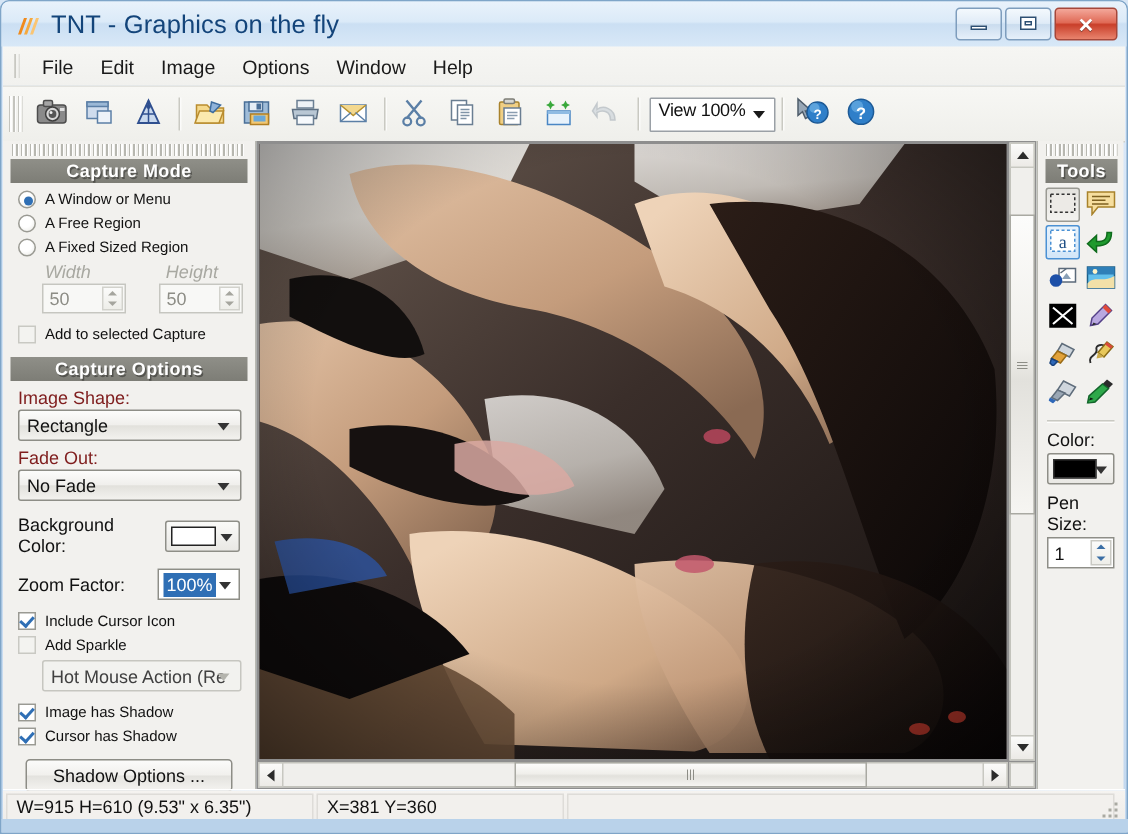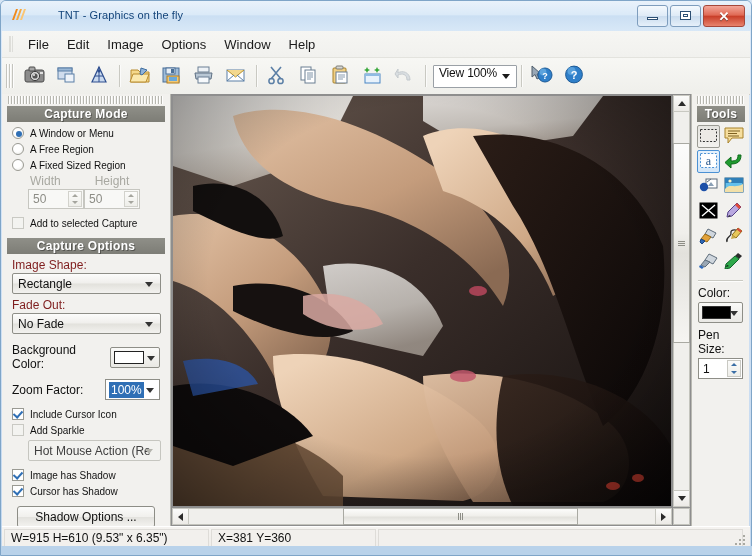--- a/index.html
+++ b/index.html
@@ -19,21 +19,21 @@
   }
 
   
   .titlebar{
     position:absolute;left:0;top:0;width:750px;height:30px;
     border-radius:5px 5px 0 0;
     background:linear-gradient(to bottom,#e9f2fb 0%,#dbeaf8 45%,#cbdff3 50%,#d8e8f7 100%);
   }
   .title-left{position:absolute;left:9px;top:6px;display:flex;align-items:center;gap:7px;}
   .app-icon{width:17px;height:15px;position:relative;display:block;}
-  .title-text{font-size:11px;color:#13447a;letter-spacing:.1px;white-space:nowrap;margin-left:24px;}
+  .title-text{font-size:17px;color:#13447a;letter-spacing:.1px;white-space:nowrap;}
   .winbtns{position:absolute;right:6px;top:4px;display:flex;gap:2px;}
   .wb{
     width:29px;height:20px;border:1px solid #7e9dbd;border-radius:3px;
     background:linear-gradient(to bottom,#f4f9fd 0%,#dfebf7 48%,#cadcee 52%,#e6f0fa 100%);
     position:relative;cursor:default;
   }
   .wb.close{
     width:40px;border-color:#a5473a;
     background:linear-gradient(to bottom,#f3a79a 0%,#e06a56 45%,#c93f2a 52%,#e8836d 100%);
   }
@@ -103,22 +103,22 @@
   .radio.on:after{content:"";position:absolute;left:3px;top:3px;width:6px;height:6px;border-radius:50%;background:#2f6fb5;}
   .cbx{
     width:12px;height:12px;box-sizing:border-box;border:1px solid #9a9a93;background:#fff;
     margin-right:6px;position:relative;flex:none;
   }
   .cbx.on:after{
     content:"";position:absolute;left:2px;top:0px;width:4px;height:7px;
     border:solid #2f6fb5;border-width:0 2px 2px 0;transform:rotate(42deg);
   }
   .cbx.dis{border-color:#c9c9c3;background:#f3f3f0;}
-  .wh-labels{display:flex;padding:1px 0 0 28px;font-size:12px;color:#a8a8a1;gap:34px;}
-  .wh-inputs{display:flex;padding:1px 0 0 26px;}
+  .wh-labels{display:flex;padding:1px 0 0 28px;font-size:12px;color:#a8a8a1;gap:50px;font-style:italic;}
+  .wh-inputs{display:flex;padding:1px 0 0 26px;gap:22px;}
   .spin{
     width:56px;height:20px;box-sizing:border-box;border:1px solid #c6c6c0;background:#f8f8f6;
     display:flex;align-items:center;position:relative;
   }
   .spin span{font-size:12px;color:#8d8d86;padding-left:4px;}
   .spin .sp{
     position:absolute;right:1px;top:1px;width:14px;height:16px;
     background:linear-gradient(to bottom,#fbfbfa,#eeeee9);border:1px solid #d2d2cc;box-sizing:border-box;
     display:flex;flex-direction:column;align-items:center;justify-content:space-around;
   }

